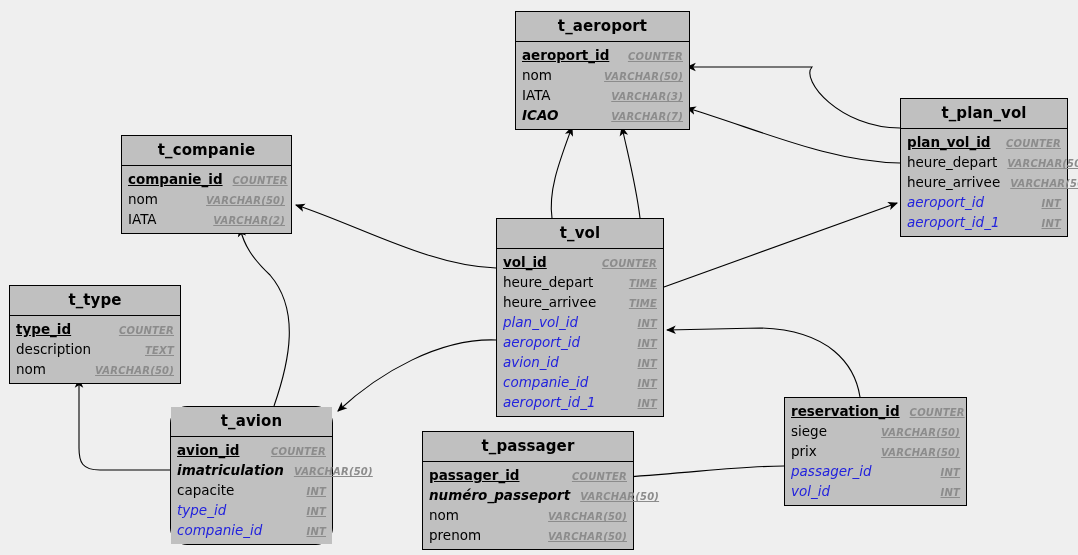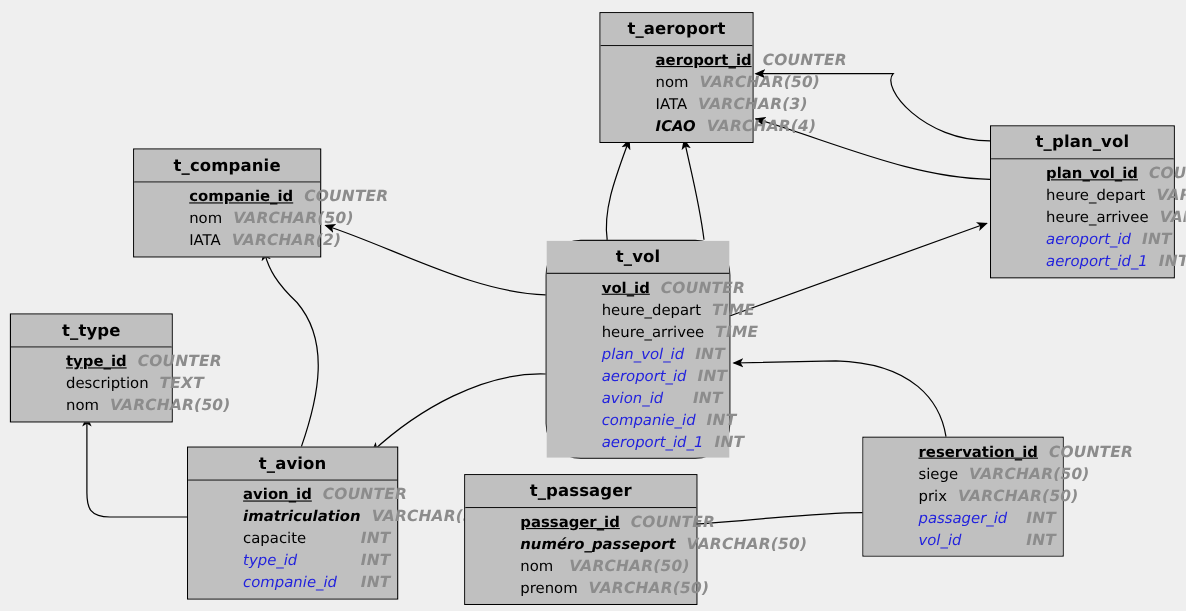--- a/index.html
+++ b/index.html
@@ -44,36 +44,36 @@
     padding: 3px 0 4px 0;
     background: #c0c0c0;
   }
   .field {
     display: flex;
     align-items: baseline;
     padding: 0 6px;
     height: 20px;
     line-height: 20px;
     white-space: nowrap;
-    margin-left: 44px;
   }
   .fname {
     font-size: 13.5px;
     color: #000;
     flex: 0 0 auto;
   }
   .ftype {
     margin-left: auto;
     padding-left: 10px;
-    font-size: 14px;
+    font-size: 10px;
     font-style: italic;
     font-weight: bold;
     color: #8c8c8c;
     letter-spacing: 0.2px;
     flex: 0 0 auto;
+    text-decoration: underline;
   }
   .pk .fname {
     font-weight: bold;
     text-decoration: underline;
   }
   .req .fname {
     font-weight: bold;
     font-style: italic;
   }
   .fk .fname {
@@ -101,59 +101,59 @@
         <path d="M 664,287 L 897,203" marker-end="url(#arrowhead)"></path>
         <path d="M 860,397 C 855,365 830,330 760,328 L 667,330" marker-end="url(#arrowhead)"></path>
         <path d="M 496,340 C 440,338 380,372 338,411" marker-end="url(#arrowhead)"></path>
         <path d="M 274,406 C 290,360 300,310 270,275 C 252,258 244,245 240,228" marker-end="url(#arrowhead)"></path>
         <path d="M 170,470 L 100,470 C 82,470 79,462 79,448 L 79,379" marker-end="url(#arrowhead)"></path>
         <path d="M 784,466 C 740,466 700,472 625,477" marker-end="url(#arrowhead)"></path>
       </g>
   </svg>
 
   <div id="tables-layer">
-      <div class="table" style="left: 545px; top: 11px; width: 140px;">
+      <div class="table" style="left: 515px; top: 11px; width: 175px;">
         <div class="tbl-header">t_aeroport</div>
         <div class="tbl-body">
           <div class="field pk">
             <span class="fname">aeroport_id</span>
             <span class="ftype">COUNTER</span>
           </div>
           <div class="field">
             <span class="fname">nom</span>
             <span class="ftype">VARCHAR(50)</span>
           </div>
           <div class="field">
             <span class="fname">IATA</span>
             <span class="ftype">VARCHAR(3)</span>
           </div>
           <div class="field req">
             <span class="fname">ICAO</span>
-            <span class="ftype">VARCHAR(4)</span>
+            <span class="ftype">VARCHAR(7)</span>
           </div>
         </div>
       </div>
       <div class="table" style="left: 121px; top: 135px; width: 171px;">
         <div class="tbl-header">t_companie</div>
         <div class="tbl-body">
           <div class="field pk">
             <span class="fname">companie_id</span>
             <span class="ftype">COUNTER</span>
           </div>
           <div class="field">
             <span class="fname">nom</span>
             <span class="ftype">VARCHAR(50)</span>
           </div>
           <div class="field">
             <span class="fname">IATA</span>
             <span class="ftype">VARCHAR(2)</span>
           </div>
         </div>
       </div>
-      <div class="table" style="left: 900px; top: 114px; width: 168px;">
+      <div class="table" style="left: 900px; top: 98px; width: 168px;">
         <div class="tbl-header">t_plan_vol</div>
         <div class="tbl-body">
           <div class="field pk">
             <span class="fname">plan_vol_id</span>
             <span class="ftype">COUNTER</span>
           </div>
           <div class="field">
             <span class="fname">heure_depart</span>
             <span class="ftype">VARCHAR(50)</span>
           </div>
@@ -164,38 +164,38 @@
           <div class="field fk">
             <span class="fname">aeroport_id</span>
             <span class="ftype">INT</span>
           </div>
           <div class="field fk">
             <span class="fname">aeroport_id_1</span>
             <span class="ftype">INT</span>
           </div>
         </div>
       </div>
-      <div class="table" style="left: 9px; top: 285px; width: 148px;">
+      <div class="table" style="left: 9px; top: 285px; width: 172px;">
         <div class="tbl-header">t_type</div>
         <div class="tbl-body">
           <div class="field pk">
             <span class="fname">type_id</span>
             <span class="ftype">COUNTER</span>
           </div>
           <div class="field">
             <span class="fname">description</span>
             <span class="ftype">TEXT</span>
           </div>
           <div class="field">
             <span class="fname">nom</span>
             <span class="ftype">VARCHAR(50)</span>
           </div>
         </div>
       </div>
-      <div class="table" style="left: 496px; top: 218px; width: 168px; border-radius: 32px;">
+      <div class="table" style="left: 496px; top: 218px; width: 168px;">
         <div class="tbl-header">t_vol</div>
         <div class="tbl-body">
           <div class="field pk">
             <span class="fname">vol_id</span>
             <span class="ftype">COUNTER</span>
           </div>
           <div class="field">
             <span class="fname">heure_depart</span>
             <span class="ftype">TIME</span>
           </div>
@@ -218,21 +218,21 @@
           <div class="field fk">
             <span class="fname">companie_id</span>
             <span class="ftype">INT</span>
           </div>
           <div class="field fk">
             <span class="fname">aeroport_id_1</span>
             <span class="ftype">INT</span>
           </div>
         </div>
       </div>
-      <div class="table" style="left: 170px; top: 406px; width: 192px;">
+      <div class="table" style="left: 170px; top: 406px; width: 163px; border-radius: 17px;">
         <div class="tbl-header">t_avion</div>
         <div class="tbl-body">
           <div class="field pk">
             <span class="fname">avion_id</span>
             <span class="ftype">COUNTER</span>
           </div>
           <div class="field req">
             <span class="fname">imatriculation</span>
             <span class="ftype">VARCHAR(50)</span>
           </div>

